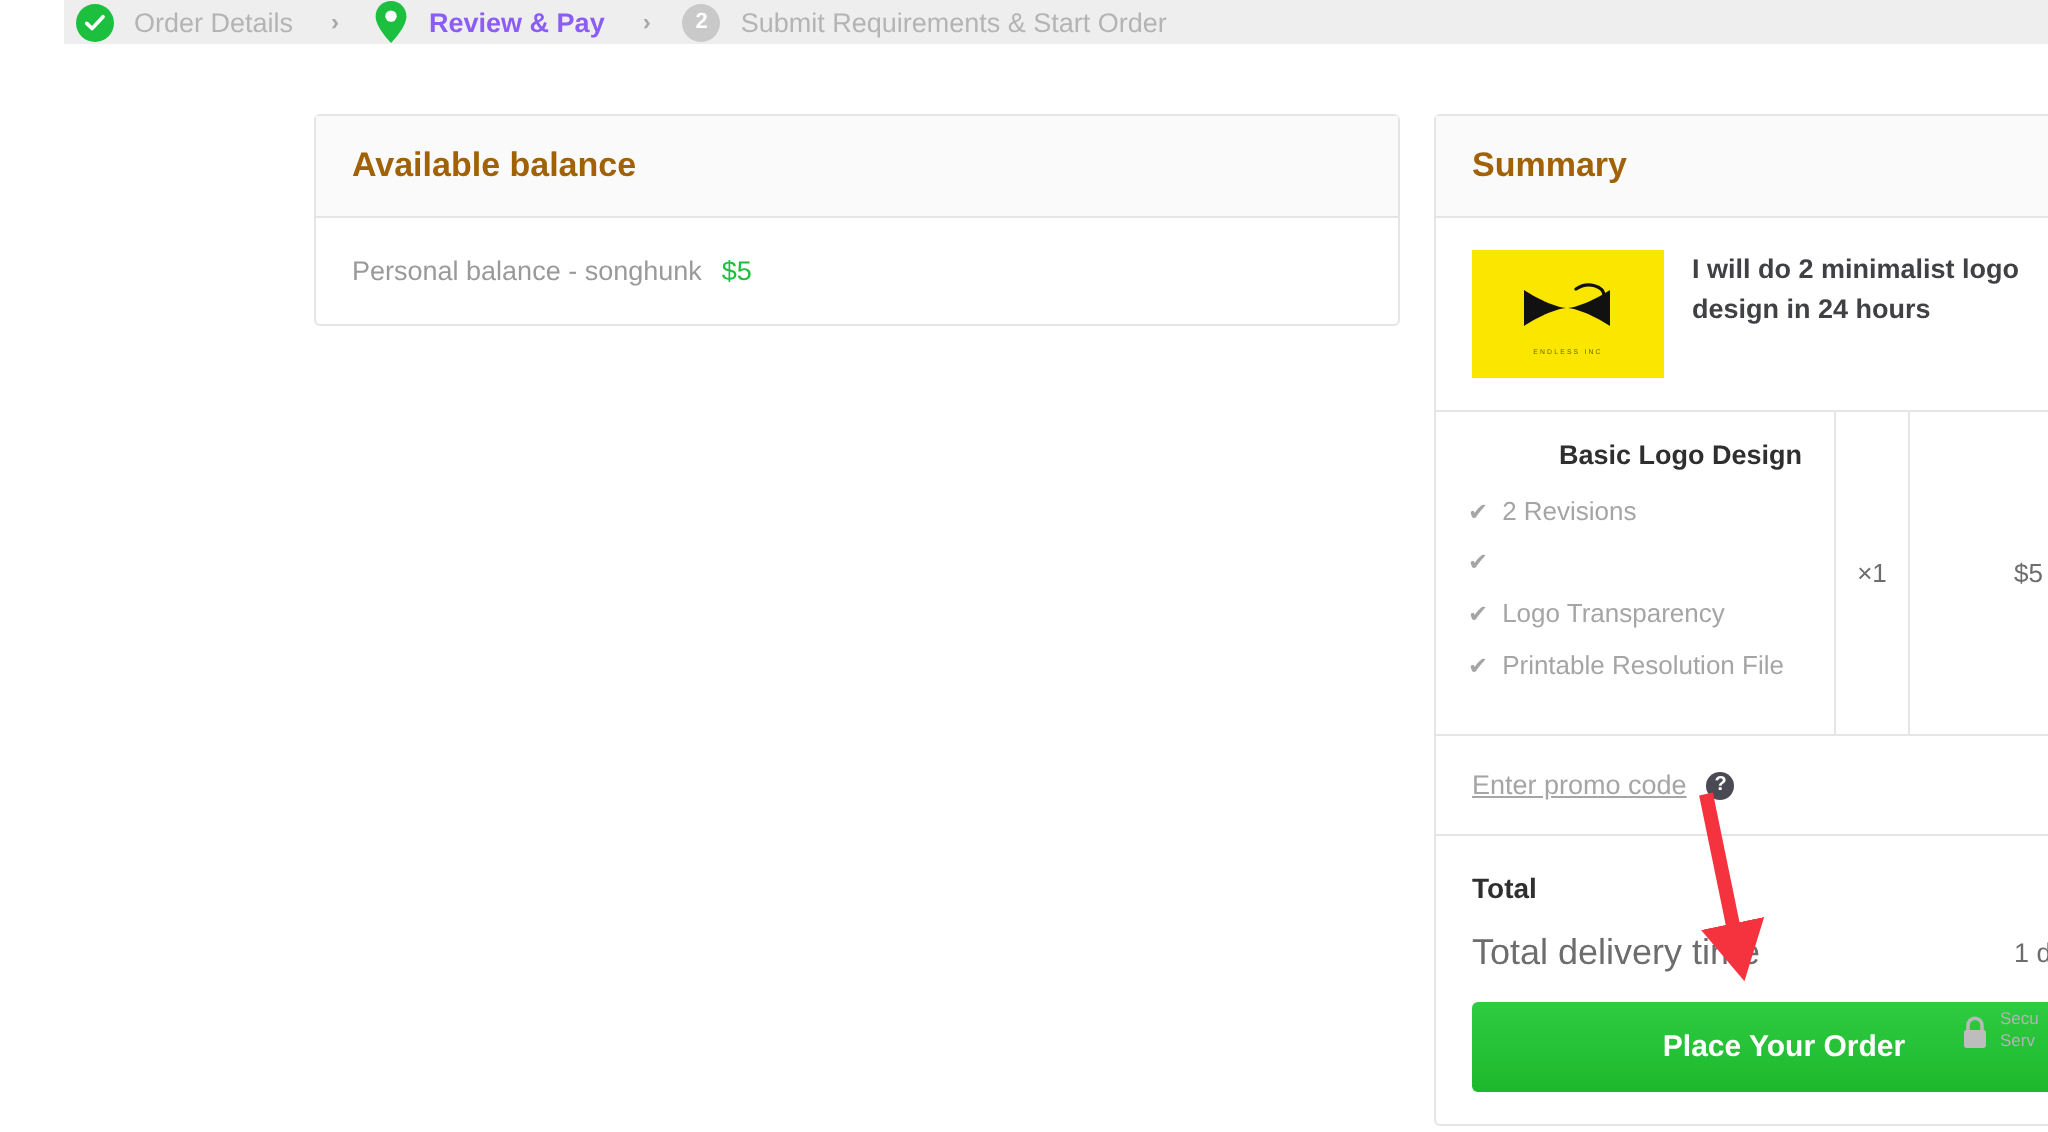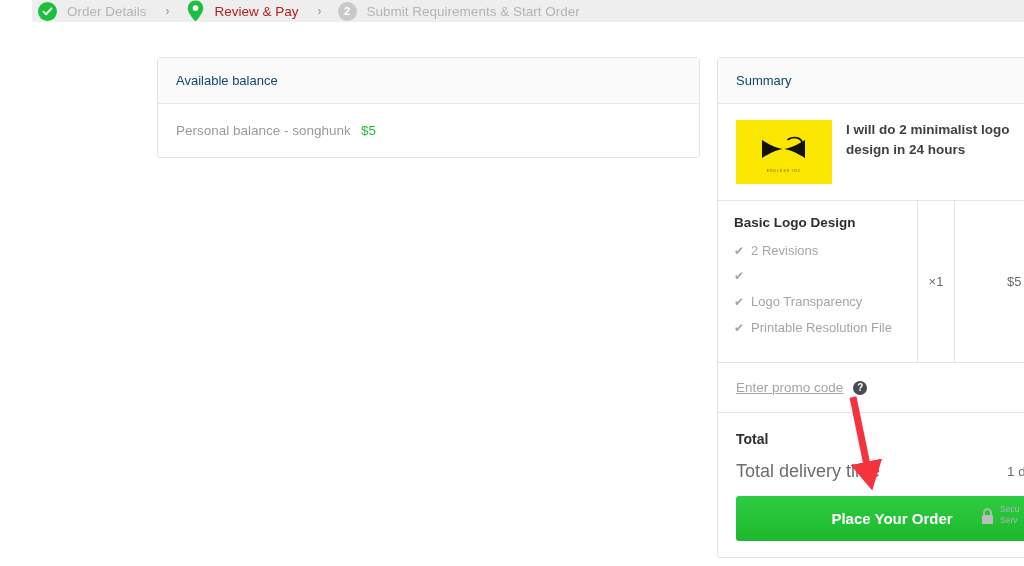--- a/index.html
+++ b/index.html
@@ -36,41 +36,41 @@
     font-size: 11px;
     font-weight: bold;
     line-height: 1;
   }
   .step-label {
     margin-left: 10px;
     font-size: 13.5px;
     color: #b4b4b4;
     white-space: nowrap;
   }
-  .step-label.active { color: #b91c1c; font-weight: normal; }
+  .step-label.active { color: #8b5cf6; font-weight: bold; }
   .step-sep {
     margin: 0 16px 0 19px;
     font-size: 12px;
     color: #a8a8a8;
     font-weight: bold;
   }
 
   
   .card {
     background: #ffffff;
     border: 1px solid #e4e5e7;
     border-radius: 3px;
   }
   .card-head {
     background: #fafafa;
     border-bottom: 1px solid #e4e5e7;
     padding: 15px 18px;
-    font-size: 13px;
-    font-weight: normal;
-    color: #0c4a6e;
+    font-size: 17px;
+    font-weight: bold;
+    color: #a16207;
   }
 
   
   .balance-card {
     position: absolute; left: 157px; top: 57px;
     width: 543px;
   }
   .balance-body {
     padding: 19px 18px;
     font-size: 13.5px;
@@ -112,21 +112,21 @@
     color: #404145;
     line-height: 1.45;
   }
 
   
   .pkg-row {
     display: flex;
     border-bottom: 1px solid #e4e5e7;
     min-height: 145px;
   }
-  .pkg-main { flex: none; width: 199px; padding: 14px 16px 16px 16px; }
+  .pkg-main { flex: none; width: 199px; padding: 14px 16px 16px 16px; text-align: right; }
   .pkg-name {
     font-size: 13.5px; font-weight: bold; color: #2f2f2f;
     margin-bottom: 13px;
   }
   .pkg-feat {
     font-size: 13px; color: #a5a5a5;
     display: flex; align-items: center;
     margin-bottom: 11px;
   }
   .pkg-feat .tick { margin-right: 7px; font-size: 12px; color: #a5a5a5; }

